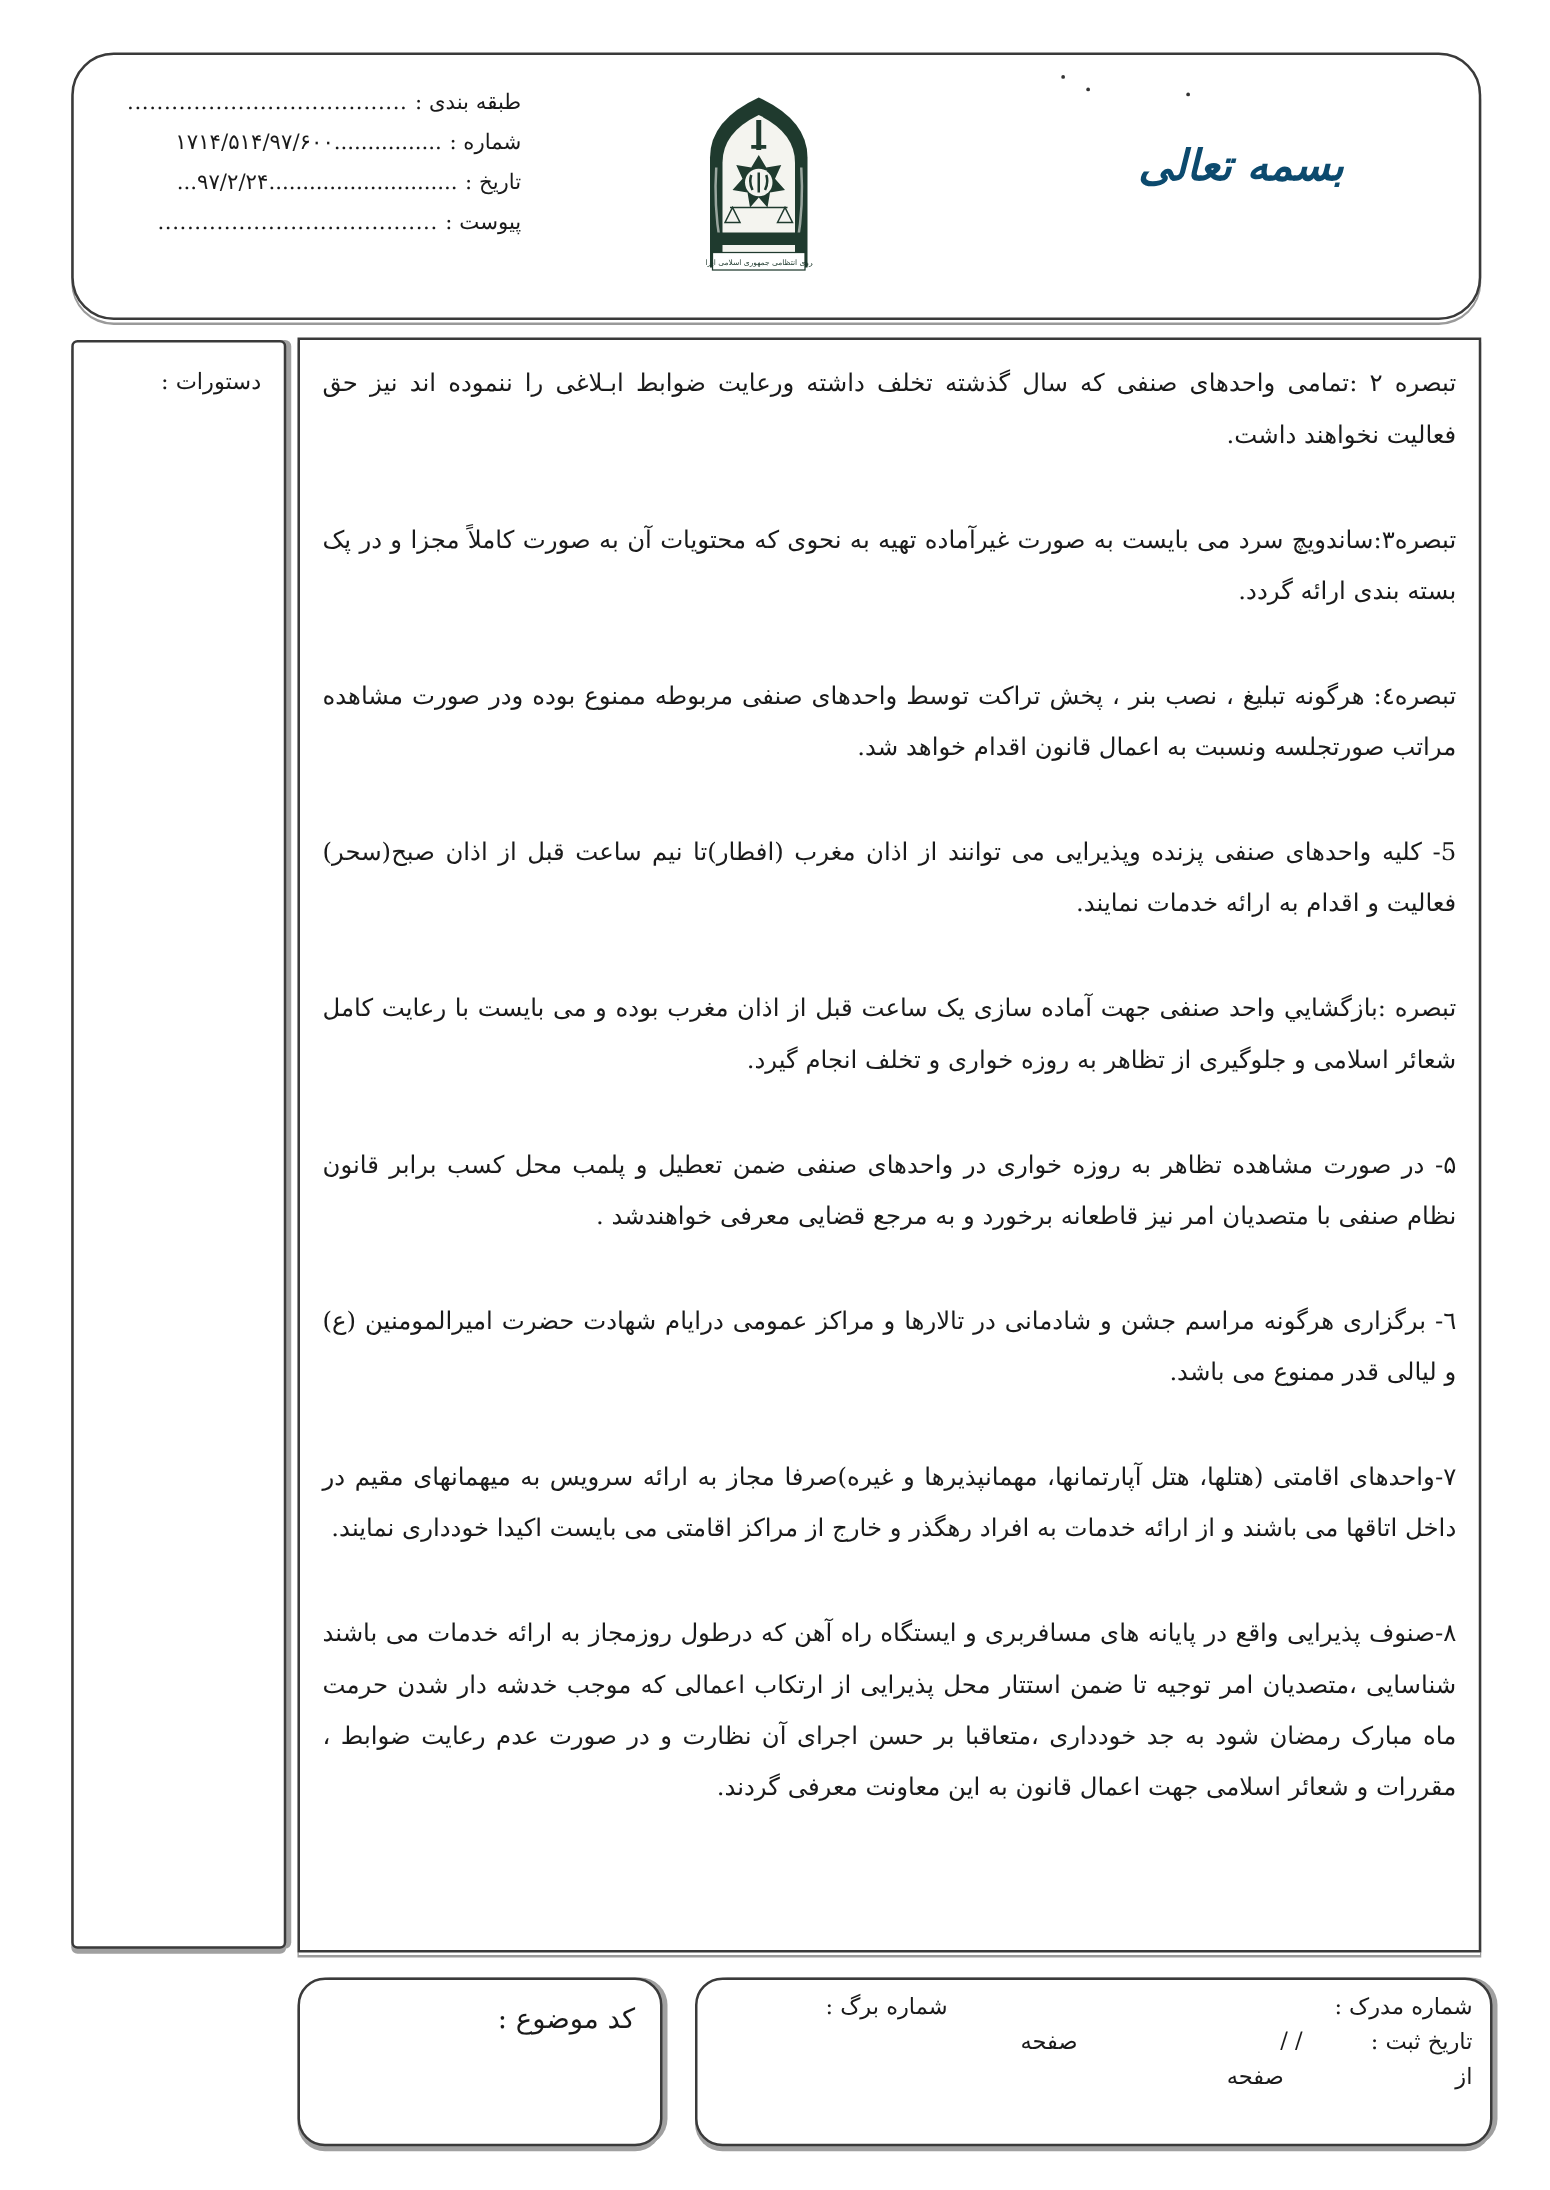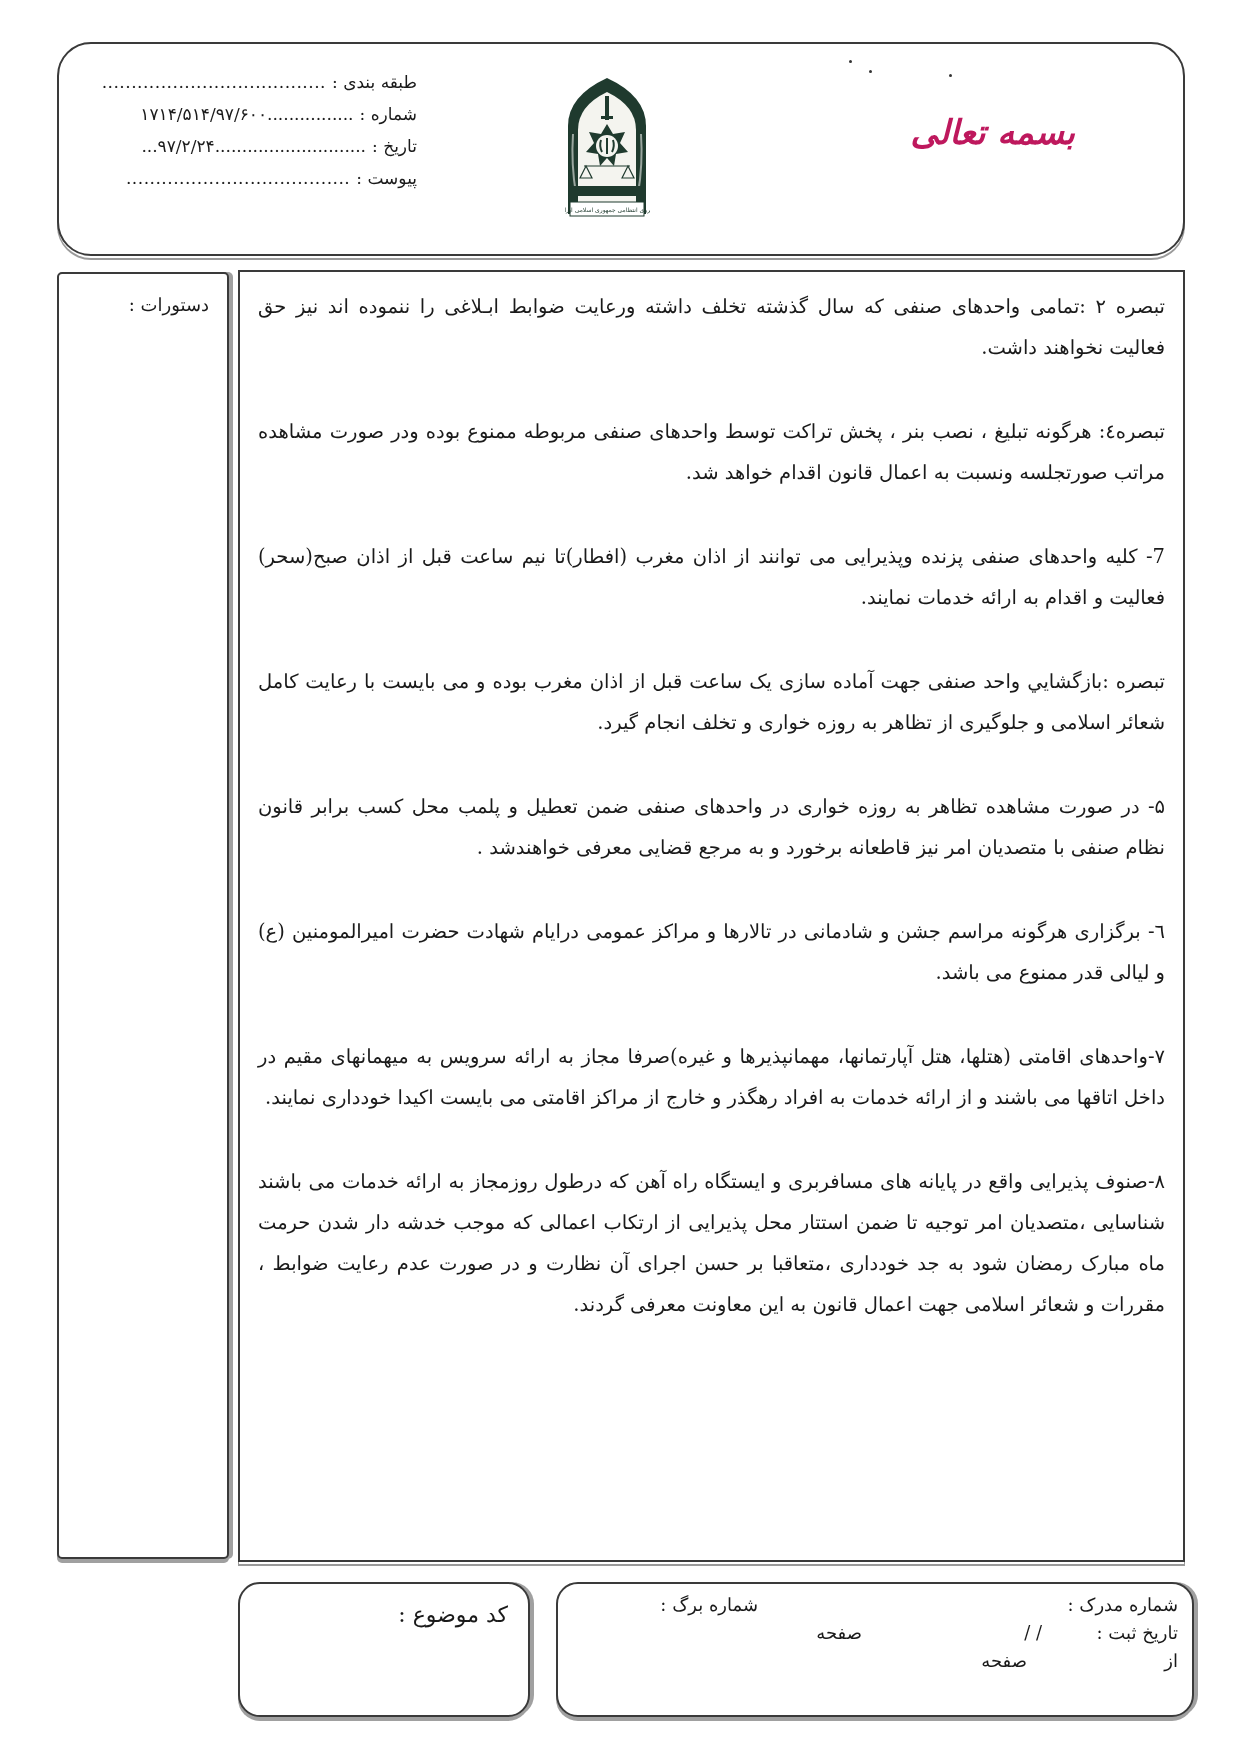--- a/index.html
+++ b/index.html
@@ -56,21 +56,21 @@
       width: 86px; height: 148px;
     }
     #bismillah {
       position: absolute;
       right: 108px; top: 68px;
       font-family: "DejaVu Serif", serif;
       font-style: italic;
       font-weight: bold;
       font-size: 34px;
       direction: rtl;
-      color: #be185d;
+      color: #0c4a6e;
     }
     .speck {
       position: absolute;
       width: 3px; height: 3px;
       background: #333;
       border-radius: 50%;
     }
 
     
     #instructions-box {
@@ -186,22 +186,23 @@
   <div id="bismillah">بسمه تعالی</div>
 </div>
 
 <div class="box shadow-br" id="instructions-box">
   <div id="instructions-label">دستورات :</div>
 </div>
 
 <div class="box shadow-b" id="content-box">
   <div id="content">
     <p class="para">تبصره ۲ :تمامی واحدهای صنفی که سال گذشته تخلف داشته ورعایت ضوابط ابـلاغی را ننموده اند نیز حق فعالیت نخواهند داشت.</p>
+    <p class="para">تبصره۳:ساندویچ سرد می بایست به صورت غیرآماده تهیه به نحوی که محتویات آن به صورت کاملاً مجزا و در پک بسته بندی ارائه گردد.</p>
     <p class="para">تبصره٤: هرگونه تبلیغ ، نصب بنر ، پخش تراکت توسط واحدهای صنفی مربوطه ممنوع بوده ودر صورت مشاهده مراتب صورتجلسه ونسبت به اعمال قانون اقدام خواهد شد.</p>
-    <p class="para">7- کلیه واحدهای صنفی پزنده وپذیرایی می توانند از اذان مغرب (افطار)تا نیم ساعت قبل از اذان صبح(سحر) فعالیت و اقدام به ارائه خدمات نمایند.</p>
+    <p class="para">5- کلیه واحدهای صنفی پزنده وپذیرایی می توانند از اذان مغرب (افطار)تا نیم ساعت قبل از اذان صبح(سحر) فعالیت و اقدام به ارائه خدمات نمایند.</p>
     <p class="para">تبصره :بازگشایي واحد صنفی جهت آماده سازی یک ساعت قبل از اذان مغرب بوده و می بایست با رعایت کامل شعائر اسلامی و جلوگیری از تظاهر به روزه خواری و تخلف انجام گیرد.</p>
     <p class="para">۵- در صورت مشاهده تظاهر به روزه خواری در واحدهای صنفی ضمن تعطیل و پلمب محل کسب برابر قانون نظام صنفی با متصدیان امر نیز قاطعانه برخورد و به مرجع قضایی معرفی خواهندشد .</p>
     <p class="para">٦- برگزاری هرگونه مراسم جشن و شادمانی در تالارها و مراکز عمومی درایام شهادت حضرت امیرالمومنین (ع) و لیالی قدر ممنوع می باشد.</p>
     <p class="para">۷-واحدهای اقامتی (هتلها، هتل آپارتمانها، مهمانپذیرها و غیره)صرفا مجاز به ارائه سرویس به میهمانهای مقیم در داخل اتاقها می باشند و از ارائه خدمات به افراد رهگذر و خارج از مراکز اقامتی می بایست اکیدا خودداری نمایند.</p>
     <p class="para">۸-صنوف پذیرایی واقع در پایانه های مسافربری و ایستگاه راه آهن که درطول روزمجاز به ارائه خدمات می باشند شناسایی ،متصدیان امر توجیه تا ضمن استتار محل پذیرایی از ارتکاب اعمالی که موجب خدشه دار شدن حرمت ماه مبارک رمضان شود به جد خودداری ،متعاقبا بر حسن اجرای آن نظارت و در صورت عدم رعایت ضوابط ، مقررات و شعائر اسلامی جهت اعمال قانون به این معاونت معرفی گردند.</p>
   </div>
 </div>
 
 <div class="box shadow-br" id="subject-box">
   <div id="subject-label">کد موضوع :</div>

